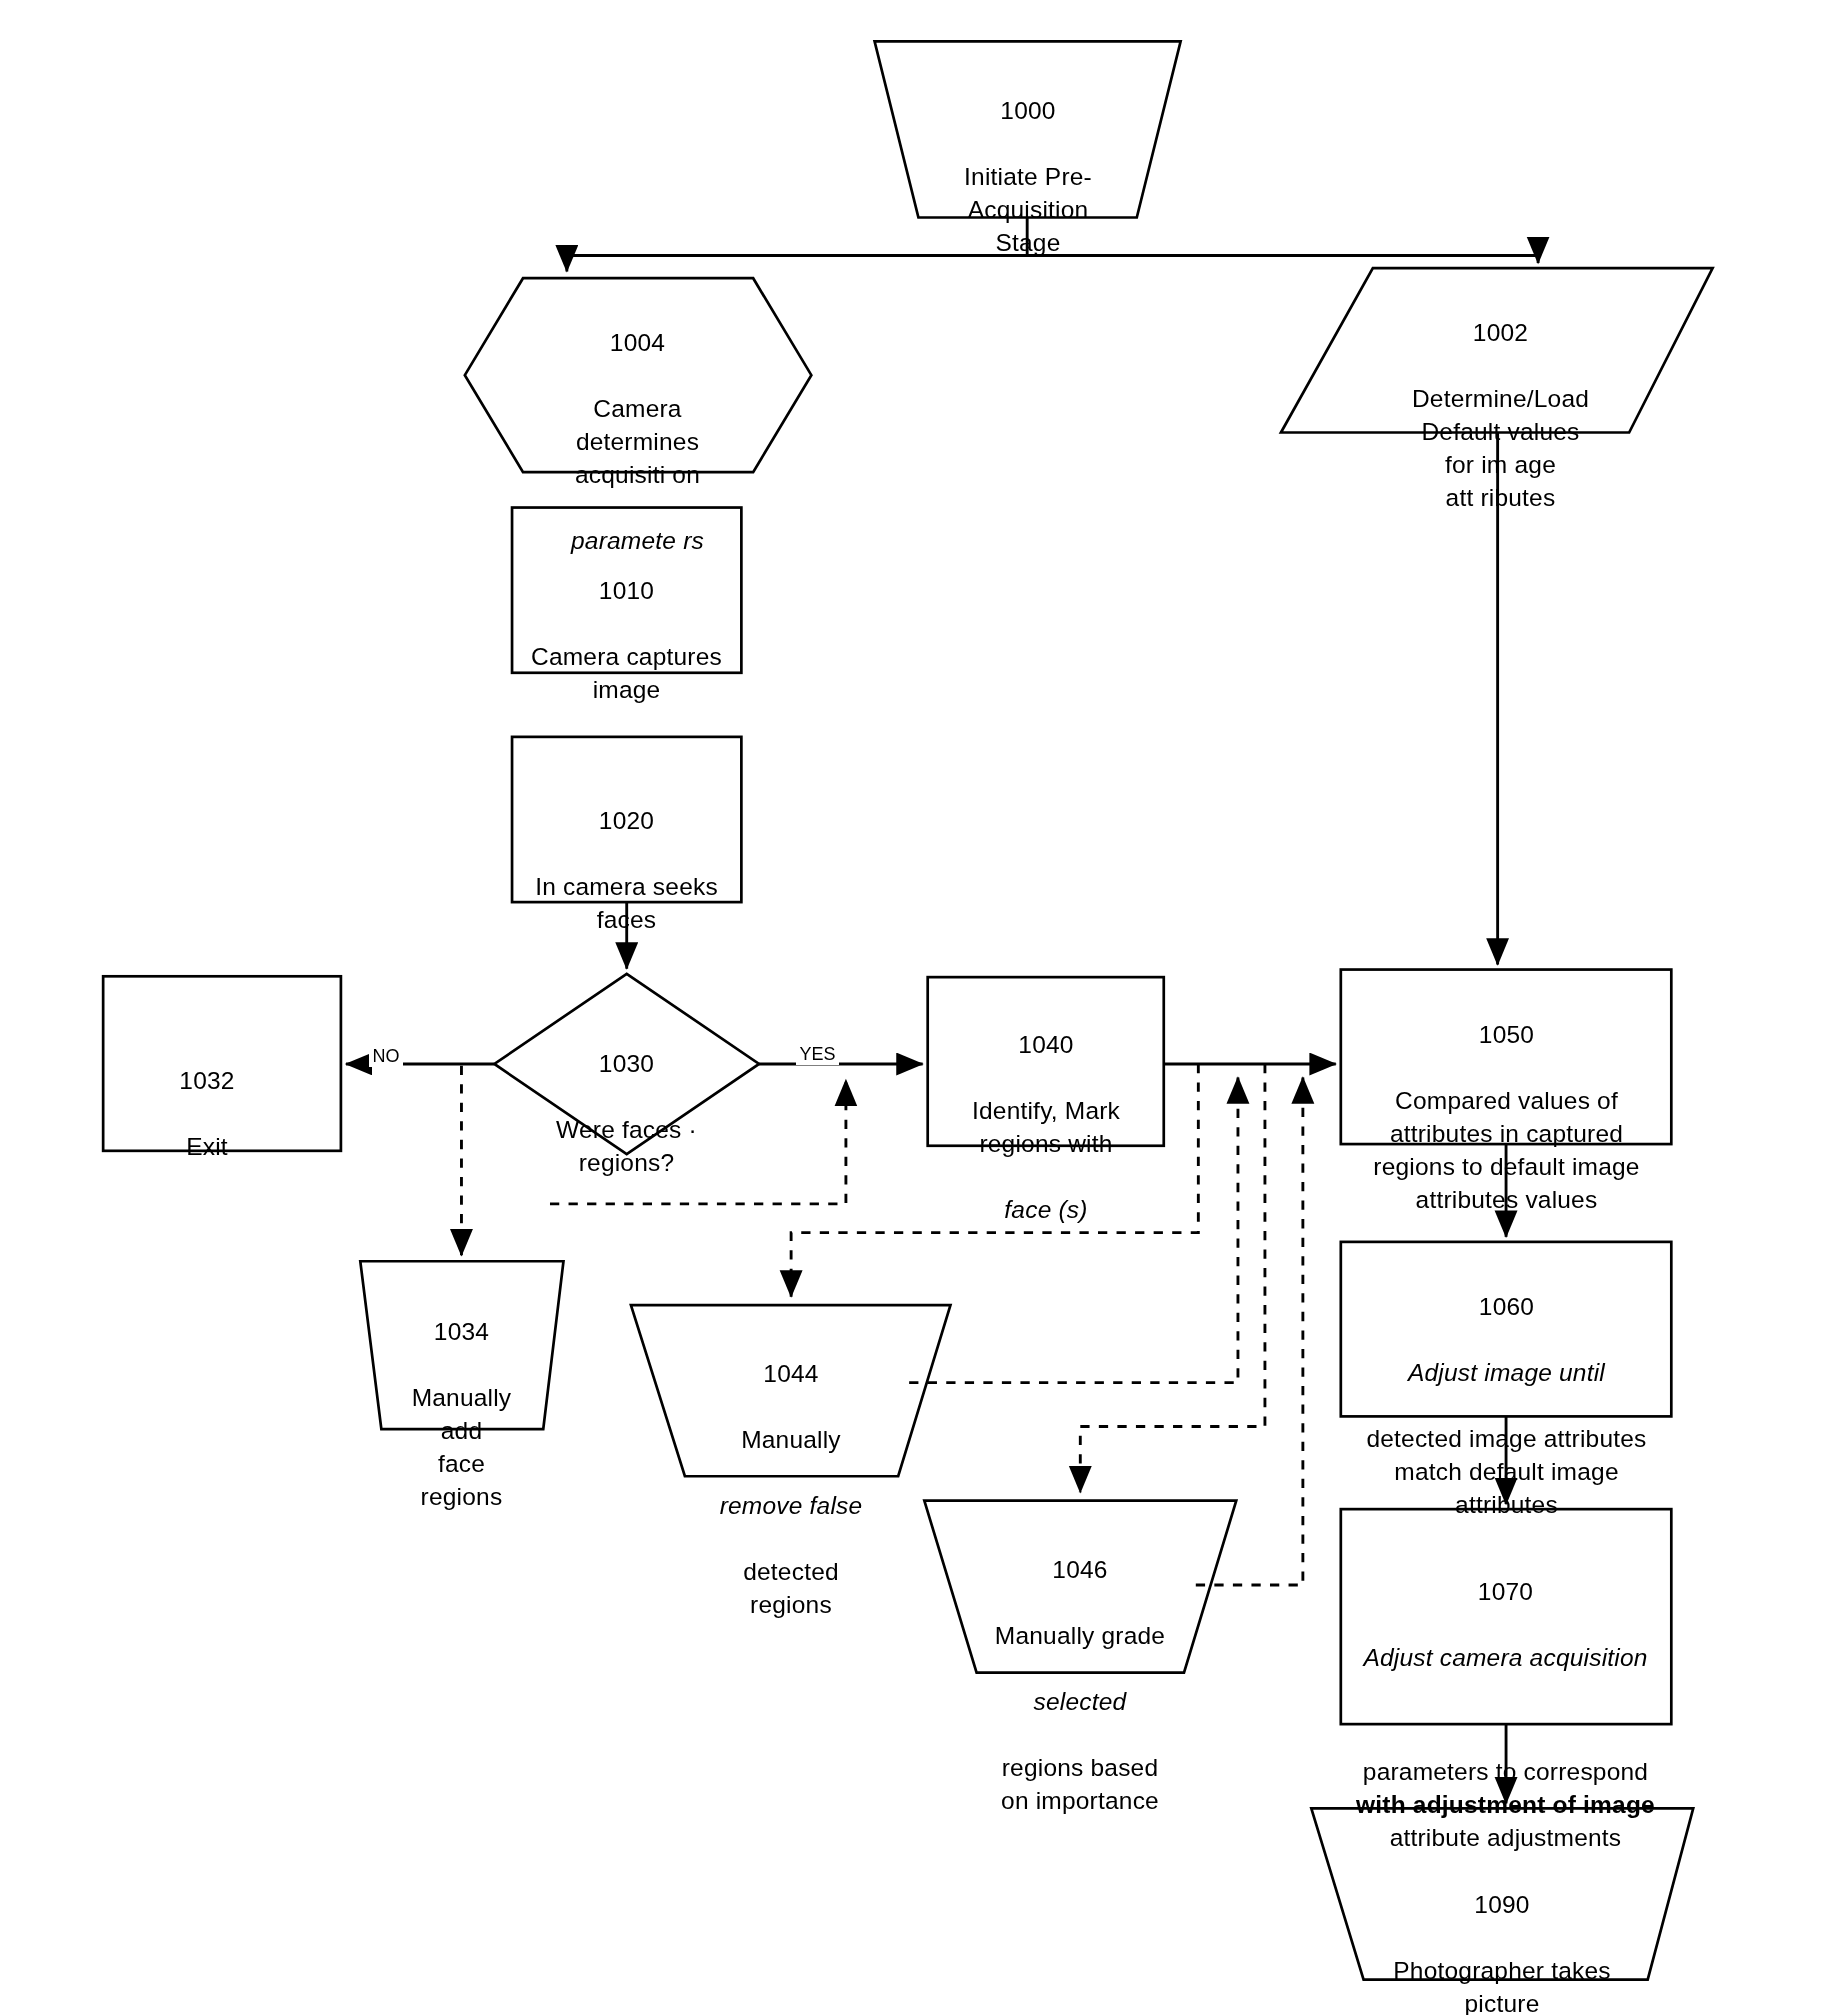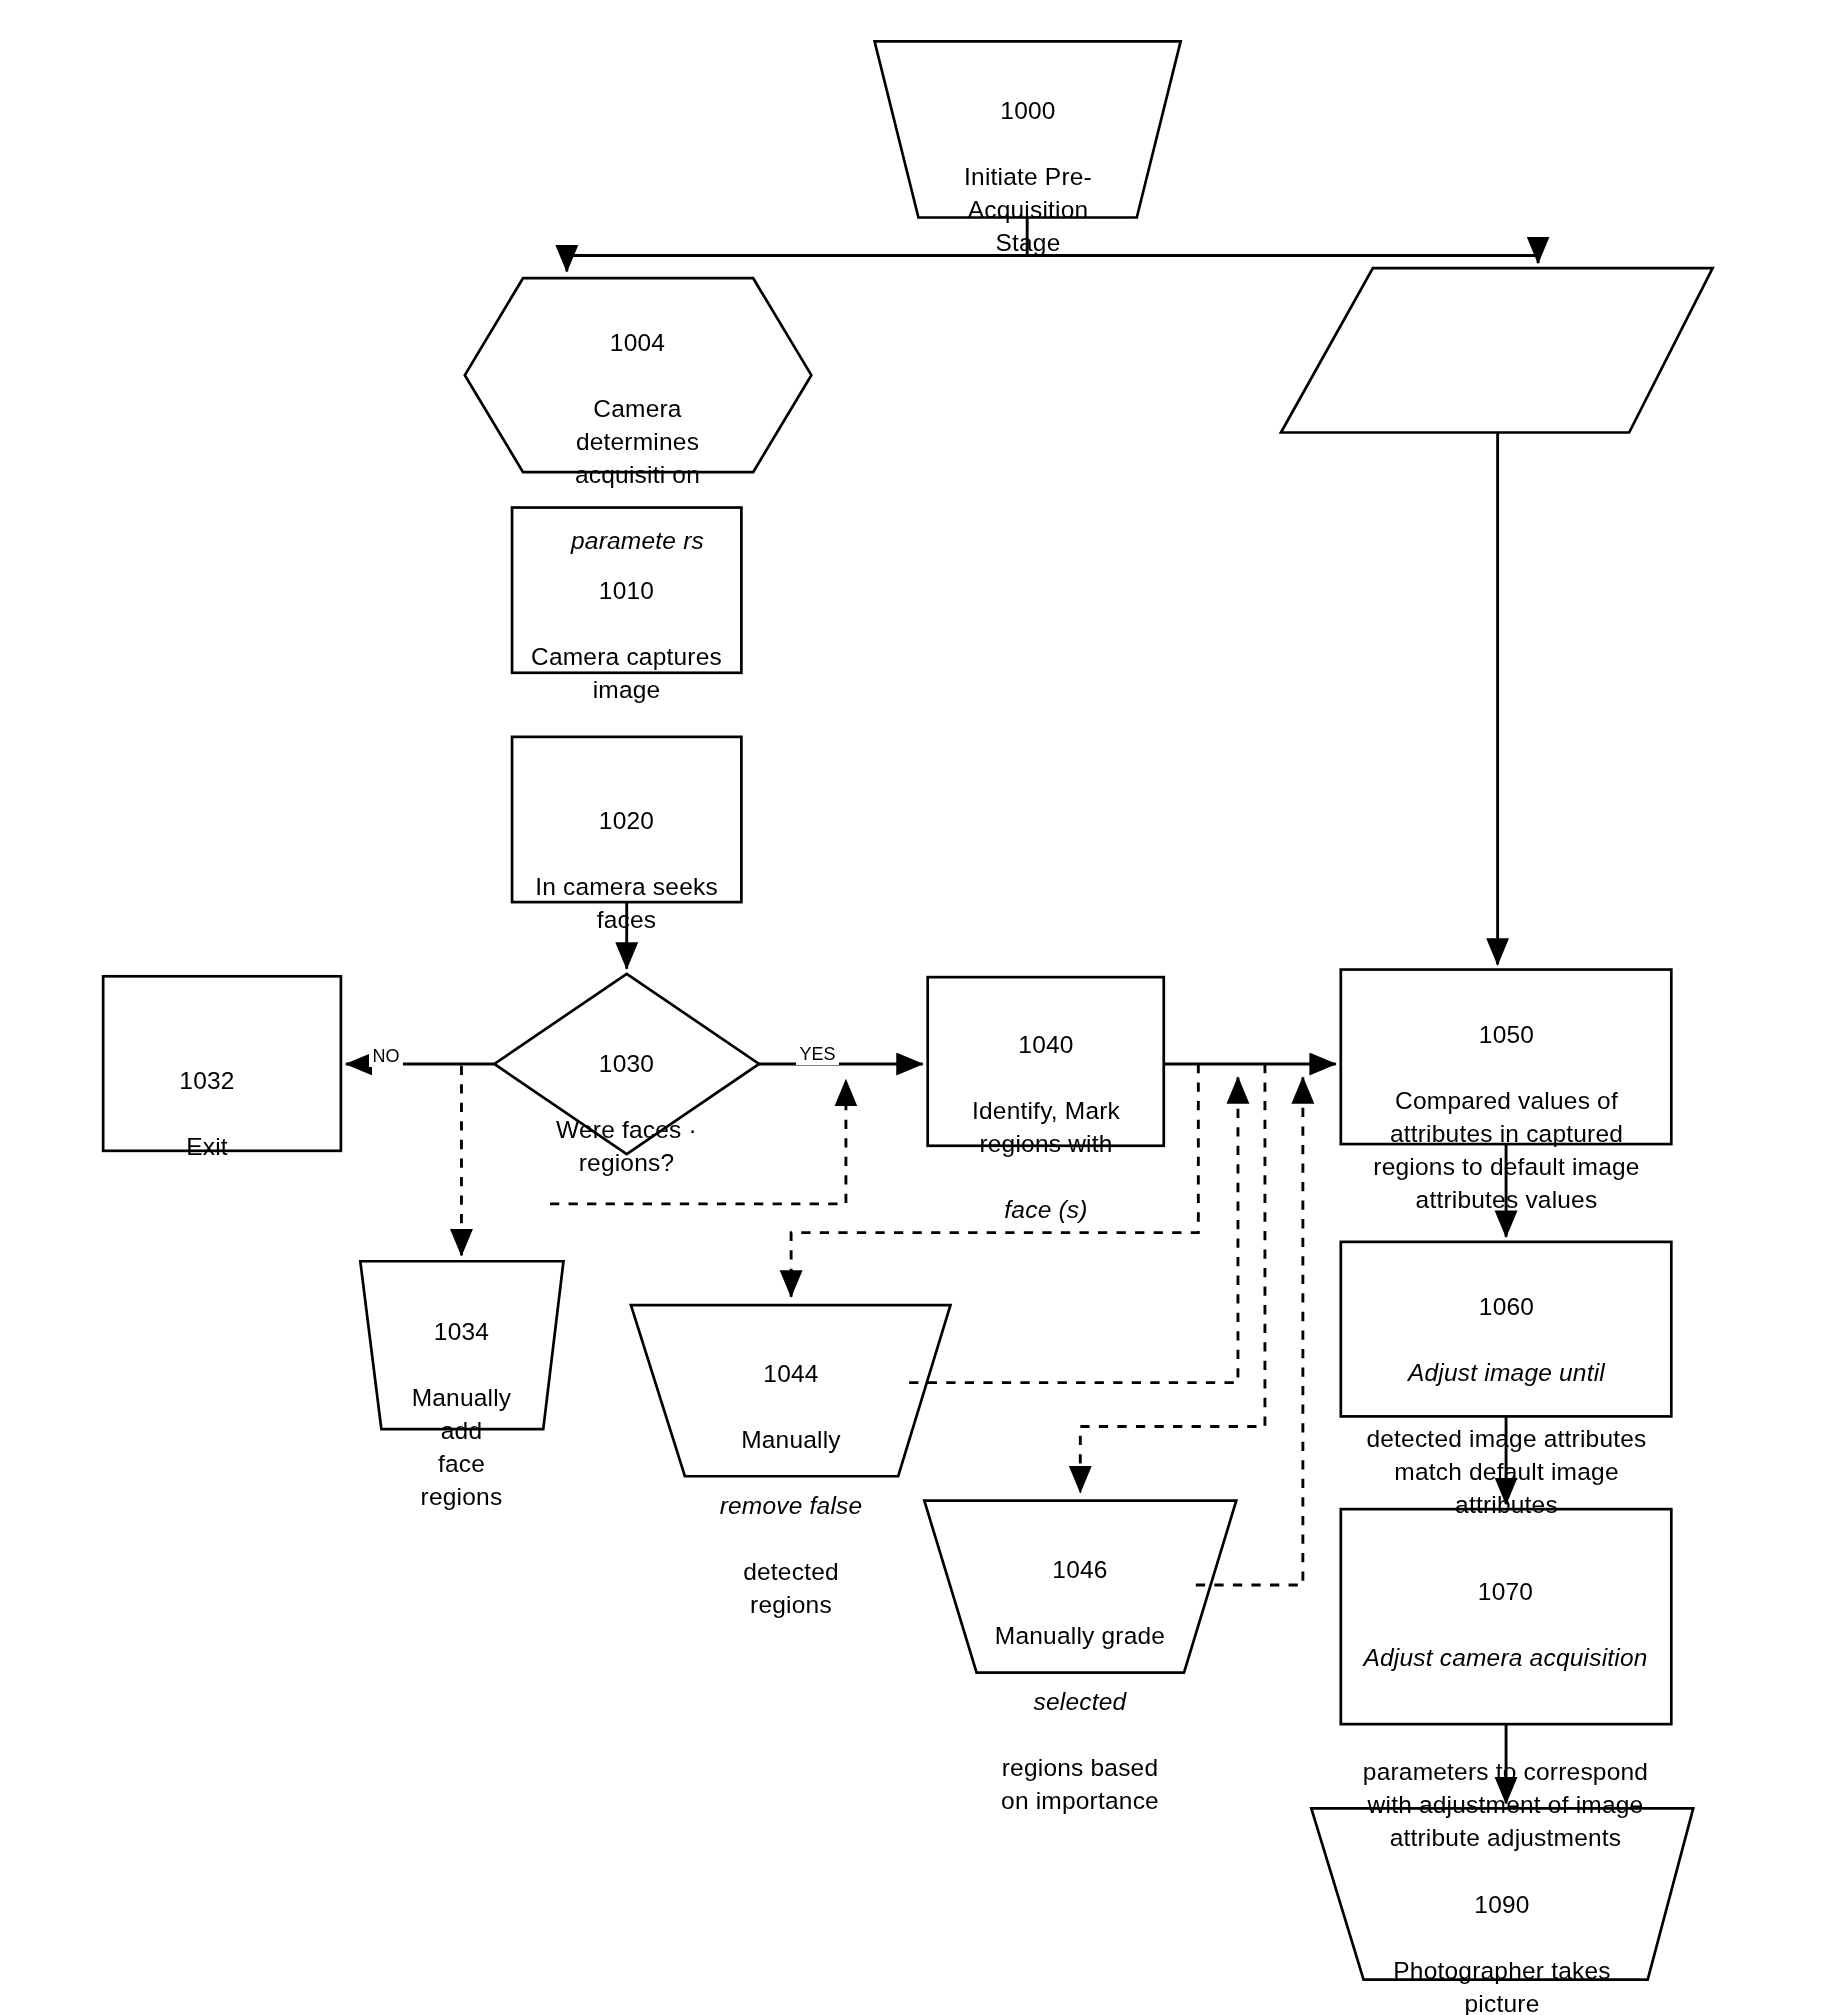--- a/index.html
+++ b/index.html
@@ -151,20 +151,24 @@
     <span class="num">1000</span>
     <span id="t1000"><span style="display: block;">Initiate Pre-</span><span style="display: block;">Acquisition</span><span style="display: block;">Stage</span></span>
   </div>
 
   <div class="node-text" style="left:487px; top:293px; width:301px;">
     <span class="num">1004</span>
     <span id="t1004"><span style="display: block;">Camera</span><span style="display: block; text-align: center;">determines</span><span style="display: block;">acquisiti on</span></span>
     <span class="it" style="display: block;">paramete  rs</span>
   </div>
 
+  <div class="node-text" style="left:1343px; top:283px; width:315px;">
+    <span class="num">1002</span>
+    <span id="t1002"><span style="display: block;">Determine/Load</span><span style="display: block;">Default values</span><span style="display: block;">for  im age</span><span style="display: block;">att ributes</span></span>
+  </div>
 
   <div class="node-text" style="left:506px; top:541px; width:241px;">
     <span class="num">1010</span>
     <span id="t1010"><span style="display: block;">Camera captures</span><span style="display: block;">image</span></span>
   </div>
 
   <div class="node-text" style="left:506px; top:771px; width:241px;">
     <span class="num">1020</span>
     <span id="t1020"><span style="display: block;">In camera seeks</span><span style="display: block;">faces</span></span>
   </div>
@@ -211,21 +215,21 @@
 
   <div class="node-text" style="left:1341px; top:1257px; width:331px;">
     <span class="num">1060</span>
     <span class="it" style="display: block;">Adjust image until</span>
     <span id="q1060"><span style="display: block;">detected image attributes</span><span style="display: block;">match  default image</span><span style="display: block;">attributes</span></span>
   </div>
 
   <div class="node-text" style="left:1337px; top:1542px; width:337px;">
     <span class="num">1070</span>
     <span class="it" style="display: block;">Adjust camera acquisition</span>
-    <span id="q1070"><span style="display: block; margin-top: 48px;">parameters to correspond</span><span style="display: block;">with  adjustment of image</span><span style="display: block;">attribute adjustments</span></span>
+    <span id="q1070"><span style="display: block; margin-top: 48px;">parameters to correspond</span><span style="display: block; font-weight: bold;">with  adjustment of image</span><span style="display: block;">attribute adjustments</span></span>
   </div>
 
   <div class="node-text" style="left:1311px; top:1855px; width:382px;">
     <span class="num">1090</span>
     <span id="t1090"><span style="display: block;">Photographer takes</span><span style="display: block;">picture</span></span>
   </div>
 
   <div class="edge-label" style="left:369px; top:1046px;">NO</div>
   <div class="edge-label" style="left:796px; top:1044px;">YES</div>
 

